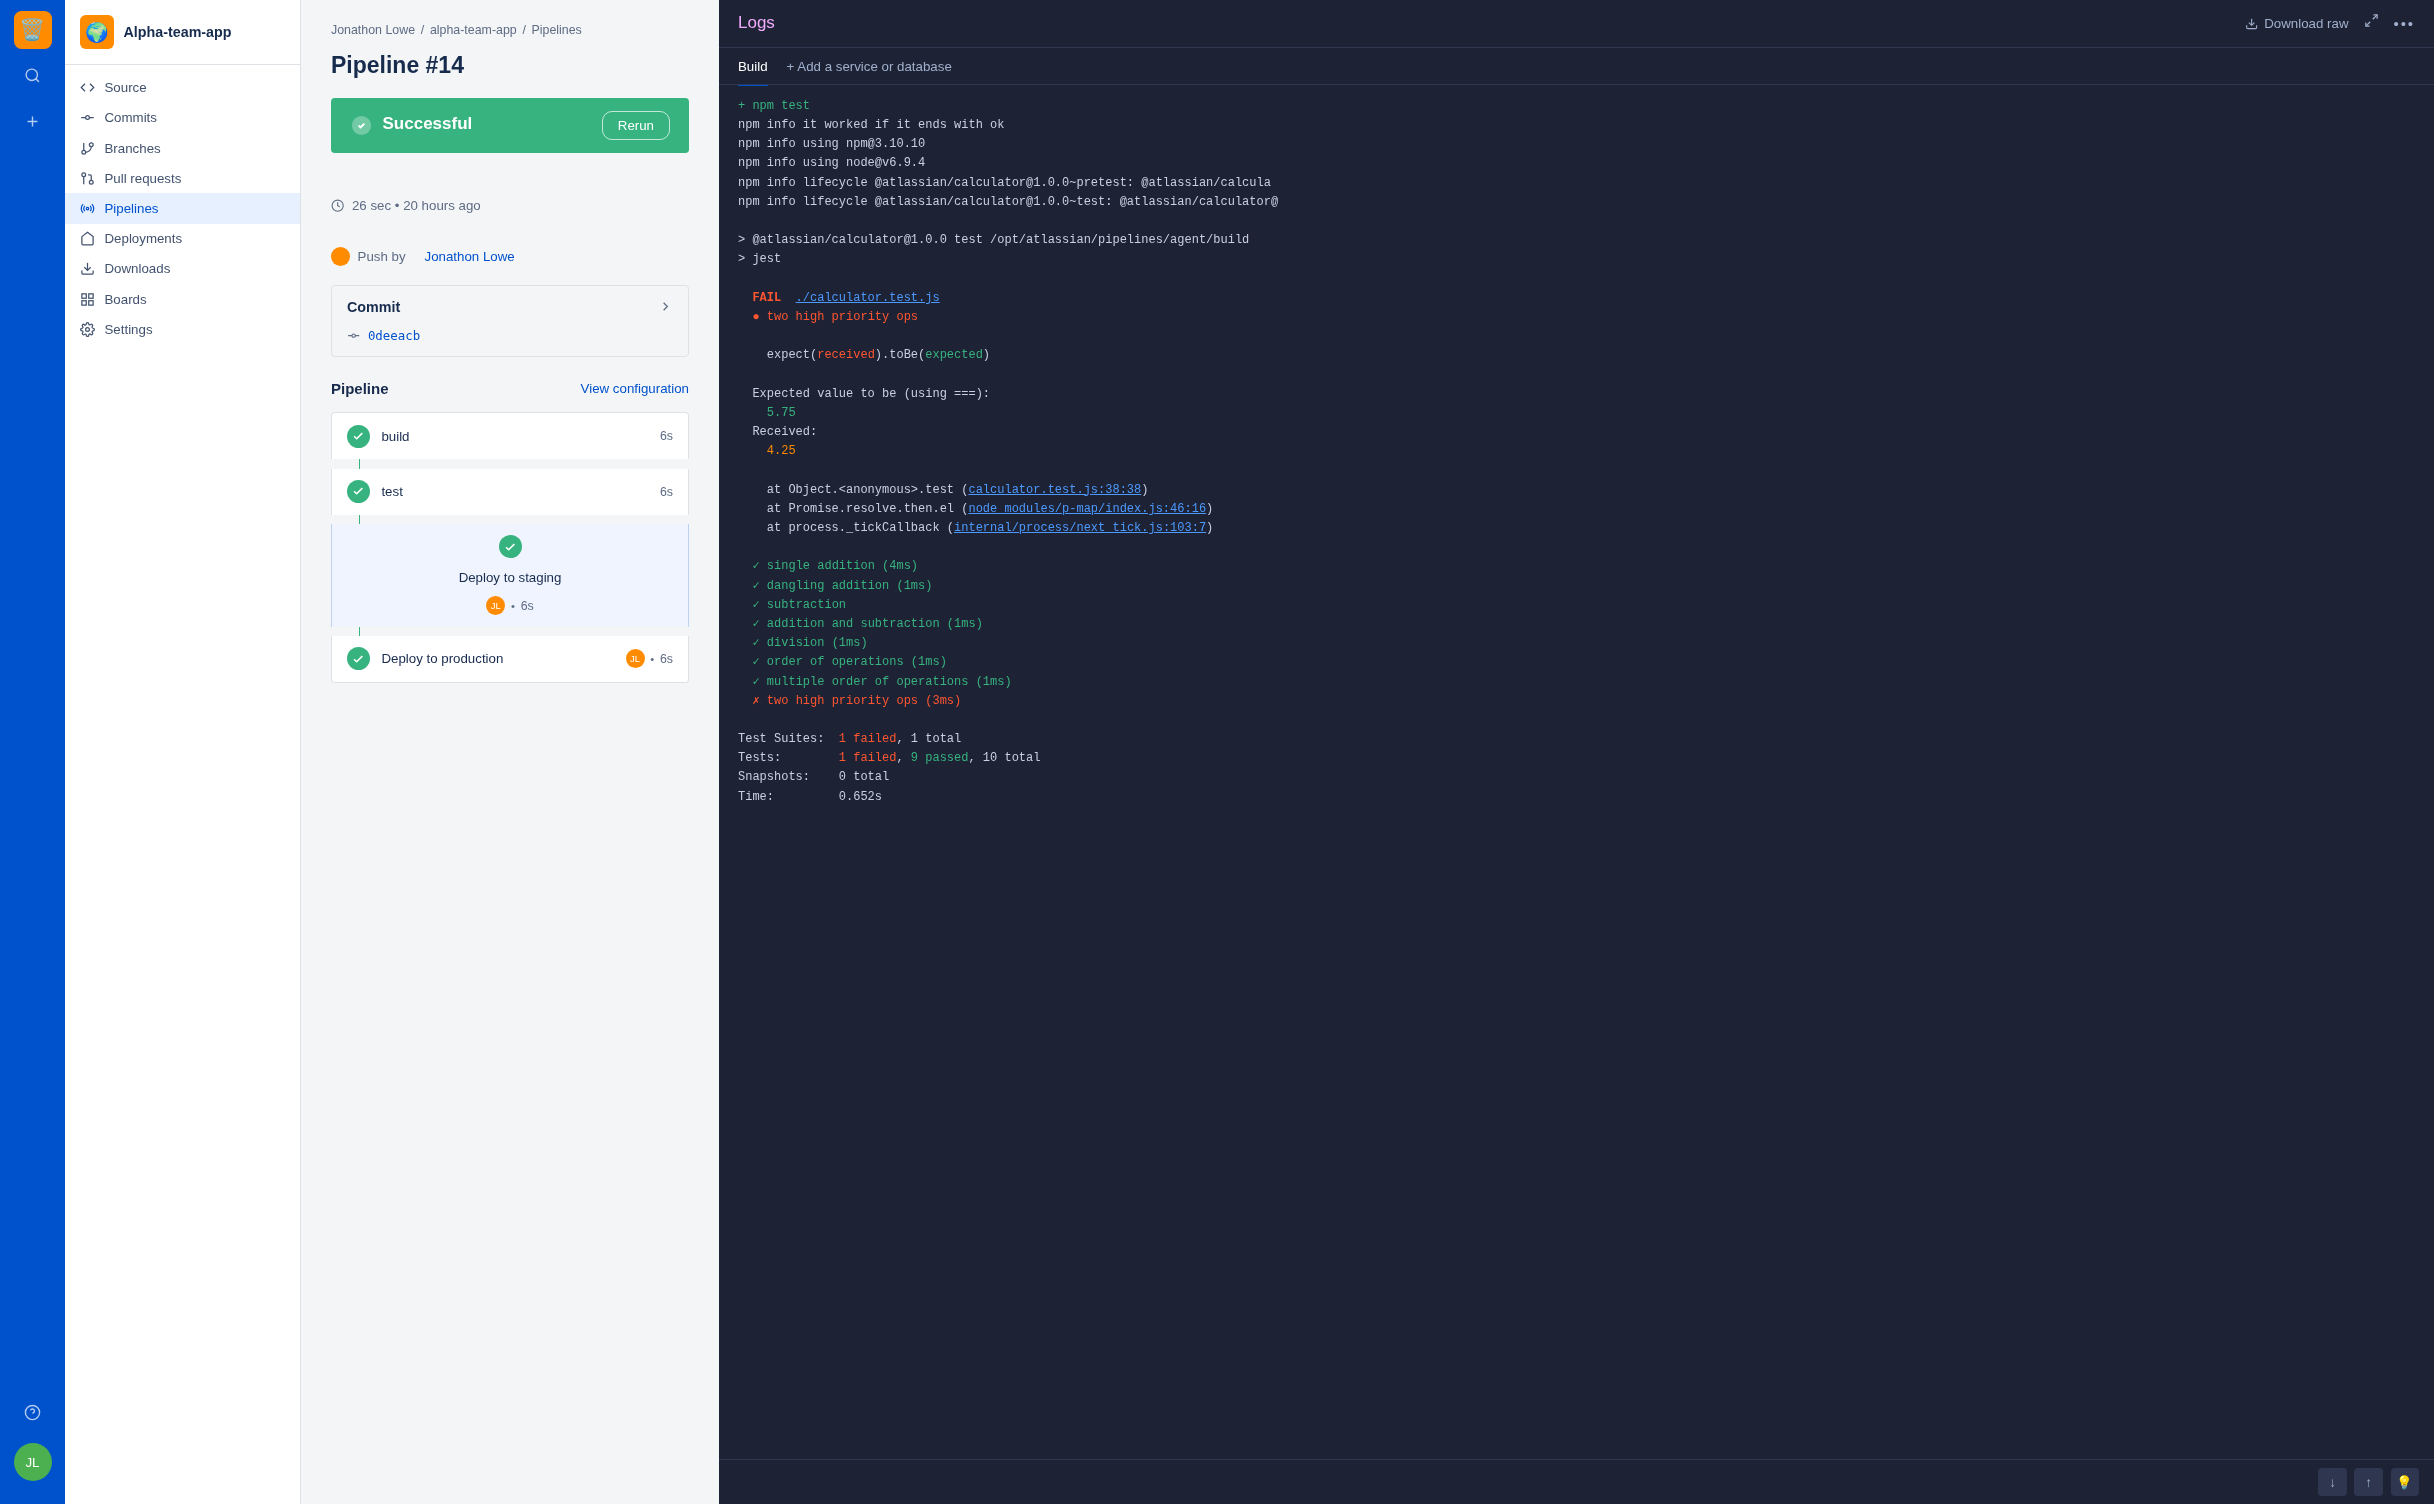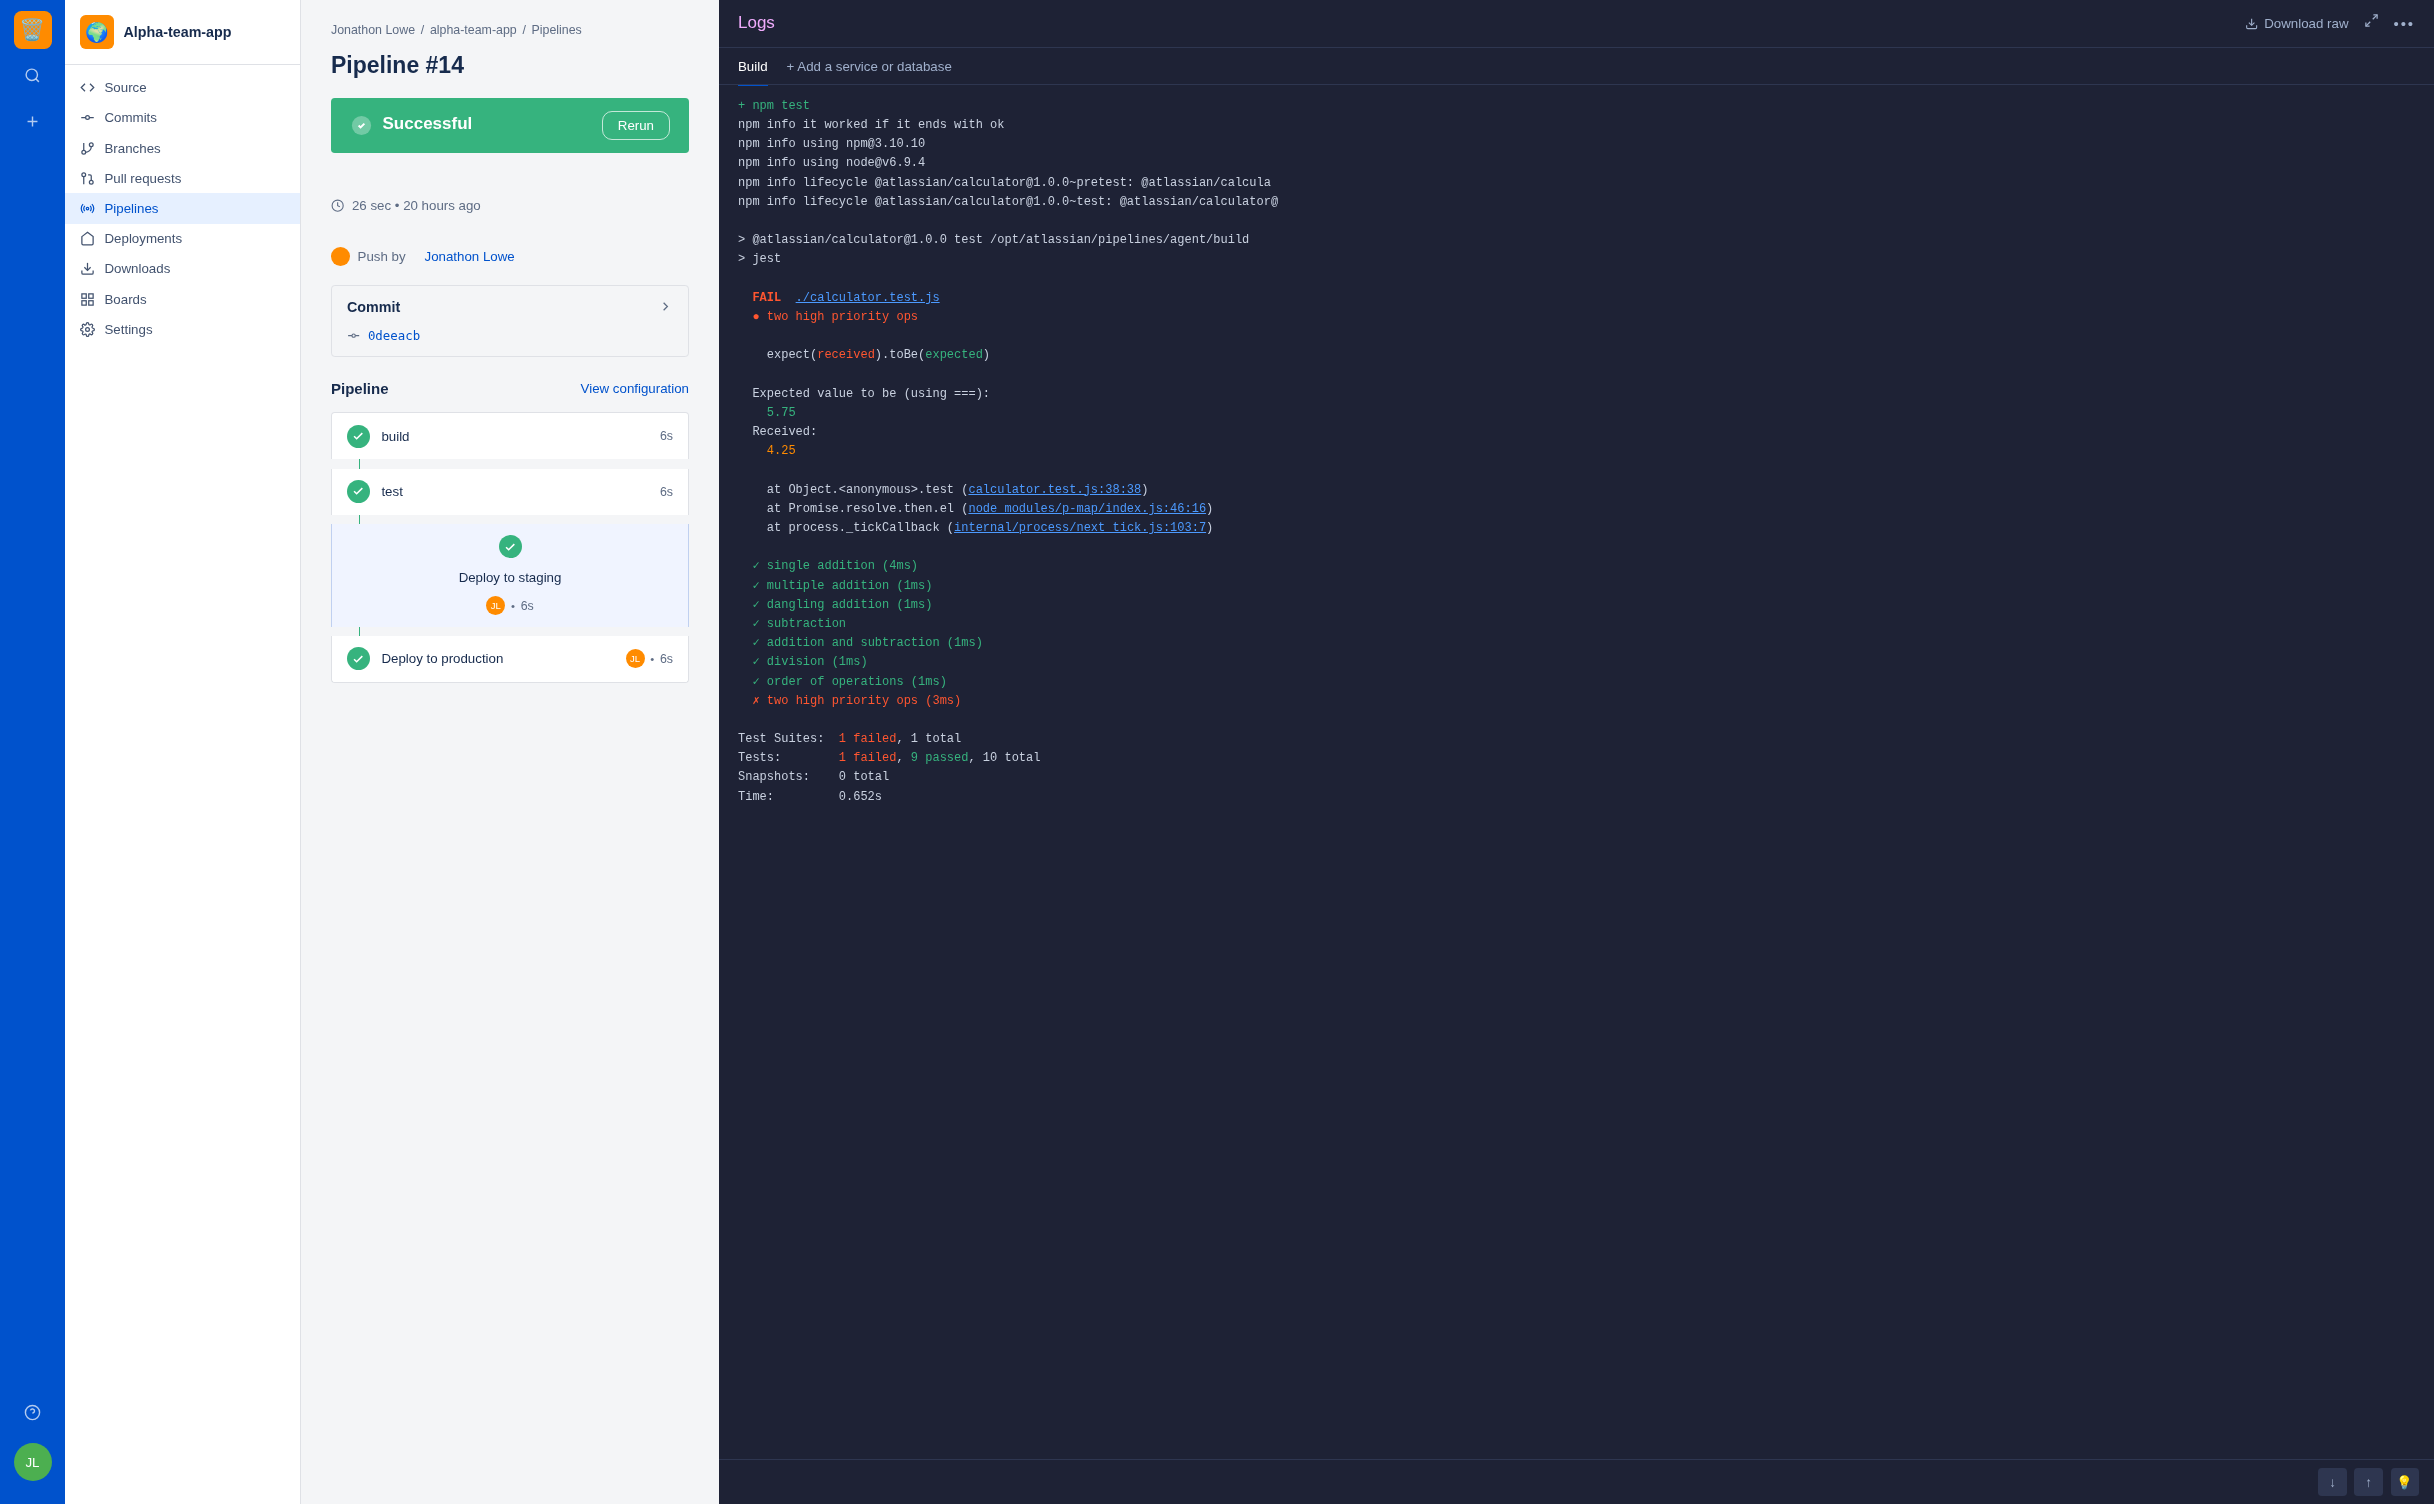--- a/index.html
+++ b/index.html
@@ -480,26 +480,26 @@
     <div class="log-line">  Expected value to be (using ===):</div>
     <div class="log-line">    <span class="log-green">5.75</span></div>
     <div class="log-line">  Received:</div>
     <div class="log-line">    <span class="log-orange">4.25</span></div>
     <div class="log-line">&nbsp;</div>
     <div class="log-line">    at Object.&lt;anonymous&gt;.test (<a href="#" class="log-link">calculator.test.js:38:38</a>)</div>
     <div class="log-line">    at Promise.resolve.then.el (<a href="#" class="log-link">node_modules/p-map/index.js:46:16</a>)</div>
     <div class="log-line">    at process._tickCallback (<a href="#" class="log-link">internal/process/next_tick.js:103:7</a>)</div>
     <div class="log-line">&nbsp;</div>
     <div class="log-line"><span class="log-check">  ✓ single addition (4ms)</span></div>
-    <div class="log-line"><span class="log-check">  ✓ multiple addition (1ms)</span></div>
     <div class="log-line"><span class="log-check">  ✓ dangling addition (1ms)</span></div>
     <div class="log-line"><span class="log-check">  ✓ subtraction</span></div>
     <div class="log-line"><span class="log-check">  ✓ addition and subtraction (1ms)</span></div>
     <div class="log-line"><span class="log-check">  ✓ division (1ms)</span></div>
     <div class="log-line"><span class="log-check">  ✓ order of operations (1ms)</span></div>
+    <div class="log-line"><span class="log-check">  ✓ multiple order of operations (1ms)</span></div>
     <div class="log-line"><span class="log-cross">  ✗ two high priority ops (3ms)</span></div>
     <div class="log-line">&nbsp;</div>
     <div class="log-line">Test Suites:  <span class="log-red">1 failed</span>, 1 total</div>
     <div class="log-line">Tests:        <span class="log-red">1 failed</span>, <span class="log-green">9 passed</span>, 10 total</div>
     <div class="log-line">Snapshots:    0 total</div>
     <div class="log-line">Time:         0.652s</div>
   </div>
 
   <div class="logs-footer">
     <button class="scroll-btn">↓</button>

